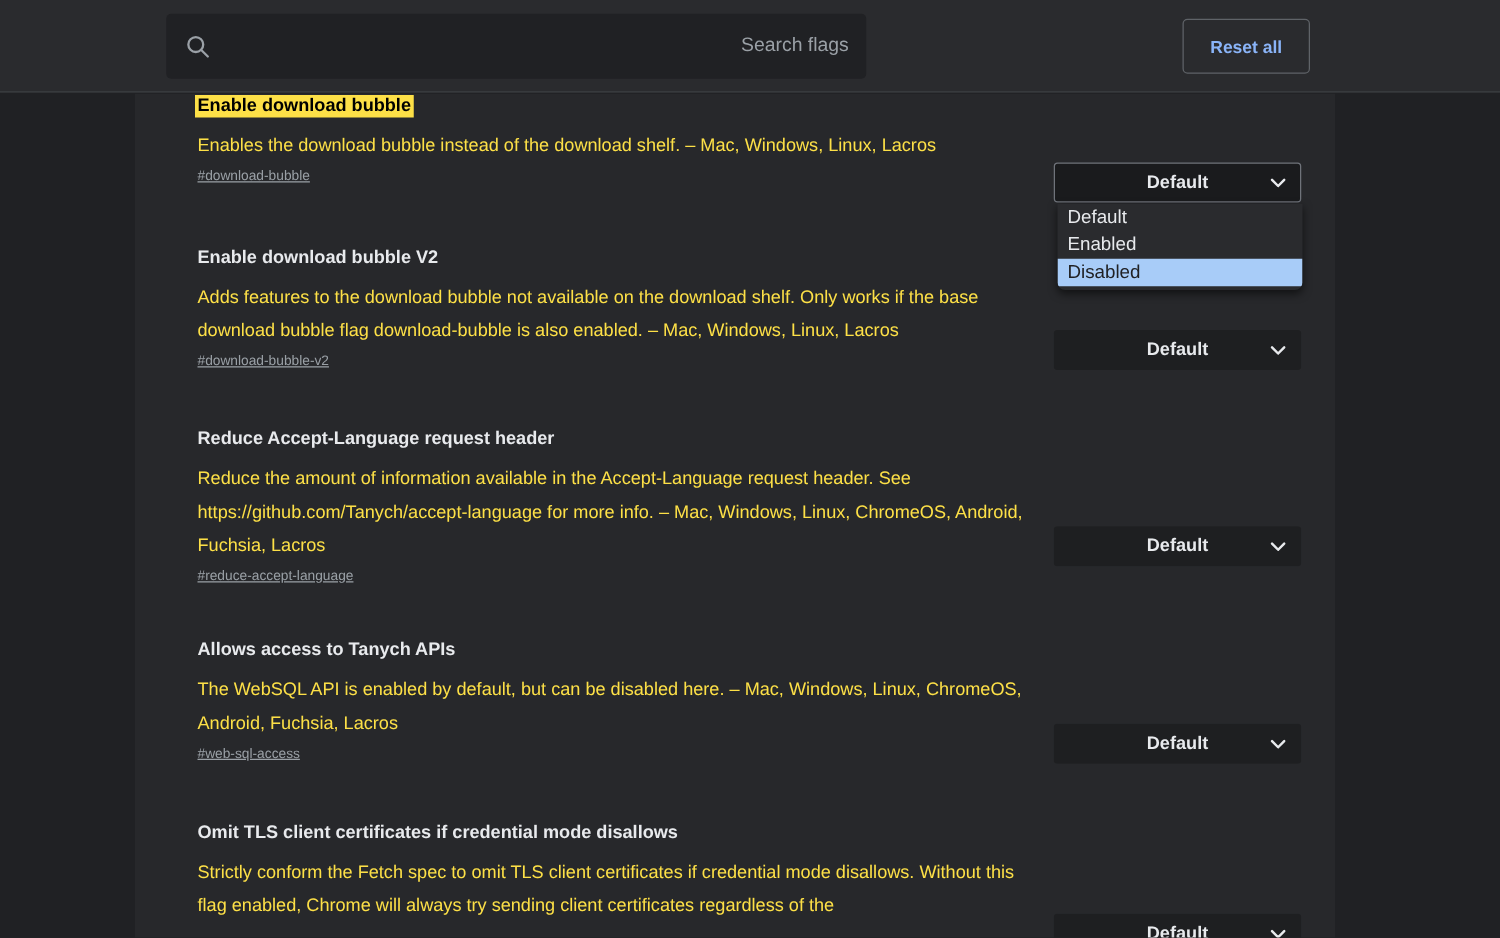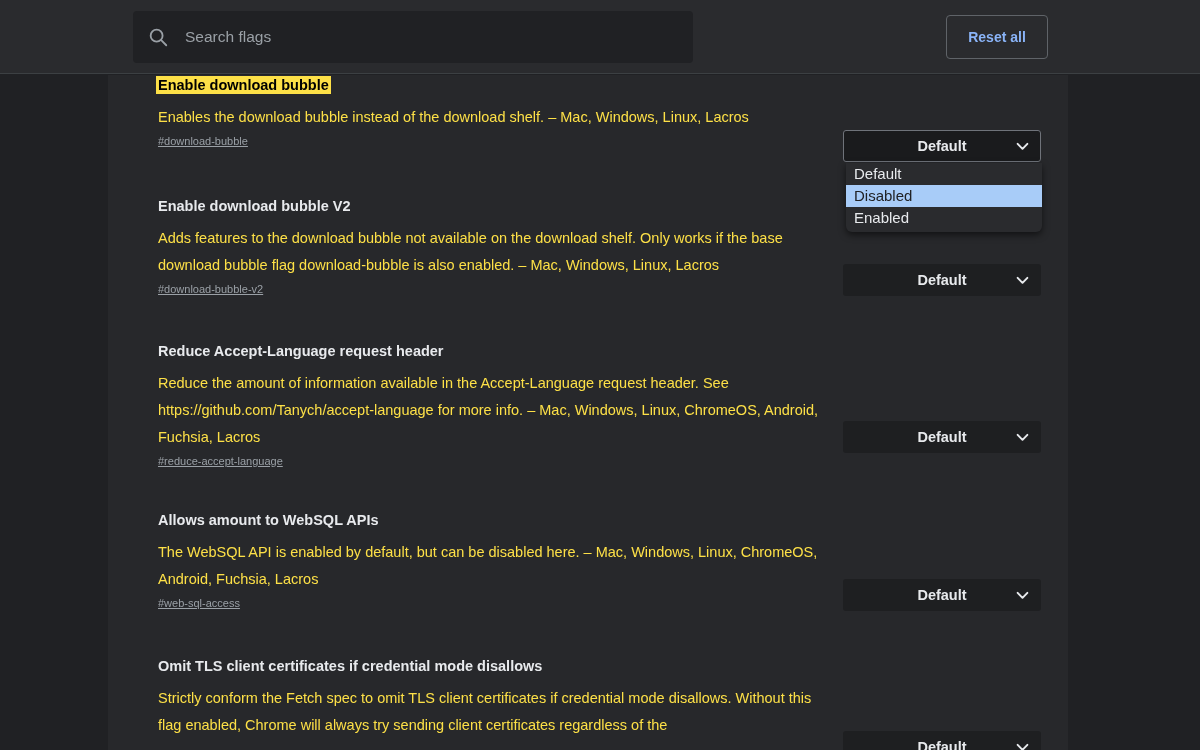--- a/index.html
+++ b/index.html
@@ -44,20 +44,21 @@
   }
   .search-input {
     flex: 1 1 auto;
     background: transparent;
     border: none;
     outline: none;
     color: #e8eaed;
     font-family: "Liberation Sans", sans-serif;
     font-size: 15.5px;
     height: 100%;
+    text-align: right;
   }
   .search-input::placeholder { color: #9aa0a6; opacity: 1; }
 
   .reset-all {
     position: absolute;
     left: 946px;
     top: 15px;
     width: 102px;
     height: 44px;
     background: transparent;
@@ -210,22 +211,22 @@
       </div>
       <div class="select-holder" style="top: 55px; left: 735px; z-index: 50;">
         <div class="select-box focused">
           <span class="select-value">Default</span>
           <svg class="chev" viewBox="0 0 12 12">
             <path d="M1.5 4 L6 8.6 L10.5 4" fill="none" stroke="#e8eaed" stroke-width="1.8" stroke-linecap="round" stroke-linejoin="round"></path>
           </svg>
         </div>
         <div class="option-list">
           <div class="option">Default</div>
+          <div class="option">Enabled</div>
           <div class="option selected">Disabled</div>
-          <div class="option">Enabled</div>
         </div>
       </div>
       <div class="flag" style="position: absolute; top: 121px; left: 0px; width: 960px;">
         <div class="flag-text" style="padding-left: 25px;"><div class="title-row"><span class="flag-title">Enable download bubble V2</span></div><div class="flag-desc">Adds features to the download bubble not available on the download shelf. Only works if the base download bubble flag download-bubble is also enabled. – Mac, Windows, Linux, Lacros</div><a class="flag-link">#download-bubble-v2</a></div>
       </div>
       <div class="select-holder" style="top: 189px; left: 735px;">
         <div class="select-box">
           <span class="select-value">Default</span>
           <svg class="chev" viewBox="0 0 12 12">
             <path d="M1.5 4 L6 8.6 L10.5 4" fill="none" stroke="#e8eaed" stroke-width="1.8" stroke-linecap="round" stroke-linejoin="round"></path>
@@ -237,21 +238,21 @@
       </div>
       <div class="select-holder" style="top: 346px; left: 735px;">
         <div class="select-box">
           <span class="select-value">Default</span>
           <svg class="chev" viewBox="0 0 12 12">
             <path d="M1.5 4 L6 8.6 L10.5 4" fill="none" stroke="#e8eaed" stroke-width="1.8" stroke-linecap="round" stroke-linejoin="round"></path>
           </svg>
         </div>
       </div>
       <div class="flag" style="position: absolute; top: 435px; left: 0px; width: 960px;">
-        <div class="flag-text" style="padding-left: 25px;"><div class="title-row"><span class="flag-title">Allows amount to WebSQL APIs</span></div><div class="flag-desc">The WebSQL API is enabled by default, but can be disabled here. – Mac, Windows, Linux, ChromeOS, Android, Fuchsia, Lacros</div><a class="flag-link">#web-sql-access</a></div>
+        <div class="flag-text" style="padding-left: 25px;"><div class="title-row"><span class="flag-title">Allows access to Tanych APIs</span></div><div class="flag-desc">The WebSQL API is enabled by default, but can be disabled here. – Mac, Windows, Linux, ChromeOS, Android, Fuchsia, Lacros</div><a class="flag-link">#web-sql-access</a></div>
       </div>
       <div class="select-holder" style="top: 504px; left: 735px;">
         <div class="select-box">
           <span class="select-value">Default</span>
           <svg class="chev" viewBox="0 0 12 12">
             <path d="M1.5 4 L6 8.6 L10.5 4" fill="none" stroke="#e8eaed" stroke-width="1.8" stroke-linecap="round" stroke-linejoin="round"></path>
           </svg>
         </div>
       </div>
       <div class="flag" style="position: absolute; top: 581px; left: 0px; width: 960px;">

